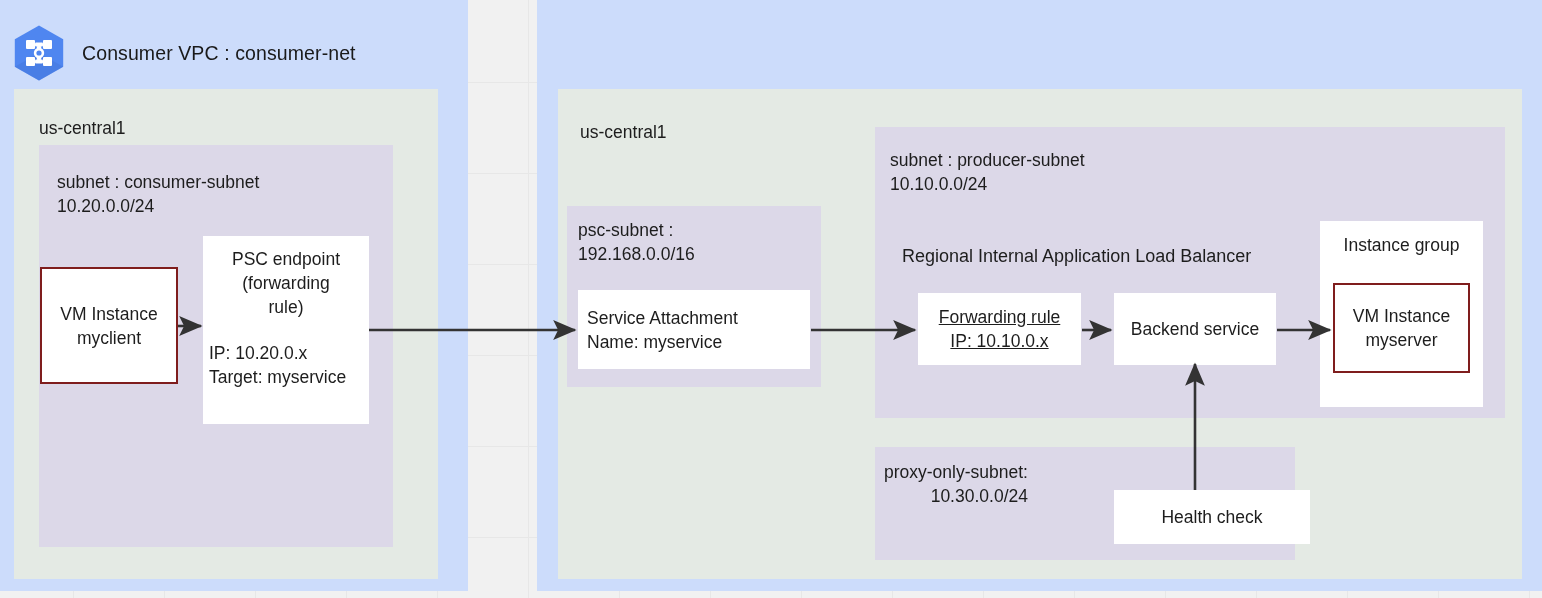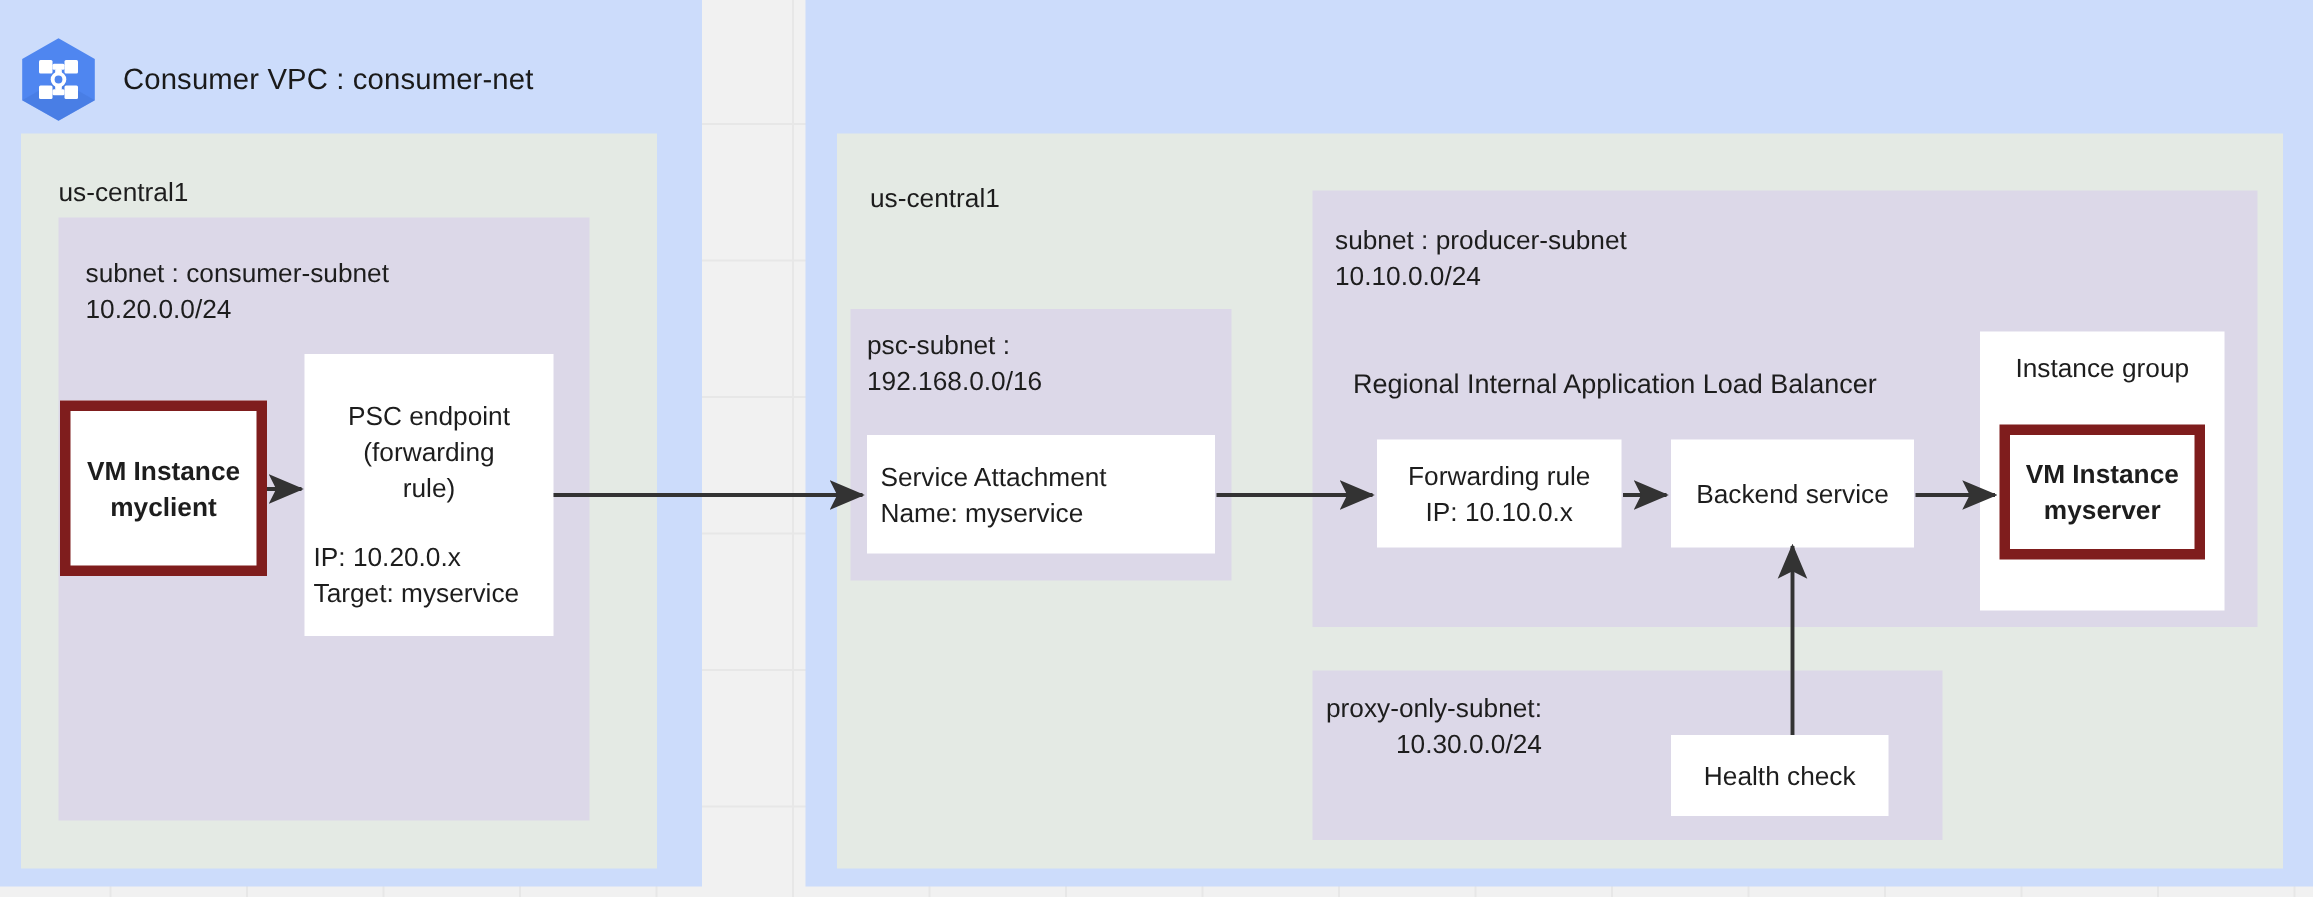--- a/index.html
+++ b/index.html
@@ -112,35 +112,35 @@
     position: absolute;
     background: #ffffff;
     box-sizing: border-box;
     display: flex;
     flex-direction: column;
     justify-content: center;
     color: #1d1d1d;
     font-size: 17.5px;
     line-height: 24px;
   }
-  .node.bordered { border: 7px solid #7f1d1d; font-weight: bold; }
+  .node.bordered { border: 2px solid #7f1d1d; }
   .node.center   { align-items: center; text-align: center; }
   .node.lefty    { align-items: flex-start; text-align: left; }
 
   #node-vm-client     { left: 40px;   top: 267px; width: 138px; height: 117px; }
   #node-psc-endpoint  { left: 203px;  top: 236px; width: 166px; height: 188px;
-                        justify-content: center; padding-top: 11px; }
+                        justify-content: flex-start; padding-top: 11px; }
   #node-service-attach{ left: 578px;  top: 290px; width: 232px; height: 79px;
                         padding-left: 9px; }
-  #node-forwarding    { left: 918px;  top: 293px; width: 163px; height: 72px; }
+  #node-forwarding    { left: 918px;  top: 293px; width: 163px; height: 72px; text-decoration: underline; }
   #node-backend       { left: 1114px; top: 293px; width: 162px; height: 72px; }
   #node-instance-group{ left: 1320px; top: 221px; width: 163px; height: 186px;
                         justify-content: flex-start; padding-top: 12px; }
   #node-vm-server     { left: 1333px; top: 283px; width: 137px; height: 90px; }
-  #node-health-check  { left: 1114px; top: 490px; width: 145px; height: 54px; }
+  #node-health-check  { left: 1114px; top: 490px; width: 196px; height: 54px; }
 
   .psc-top {
     width: 100%;
     text-align: center;
   }
   .psc-detail {
     width: 100%;
     text-align: left;
     padding-left: 6px;
     box-sizing: border-box;

